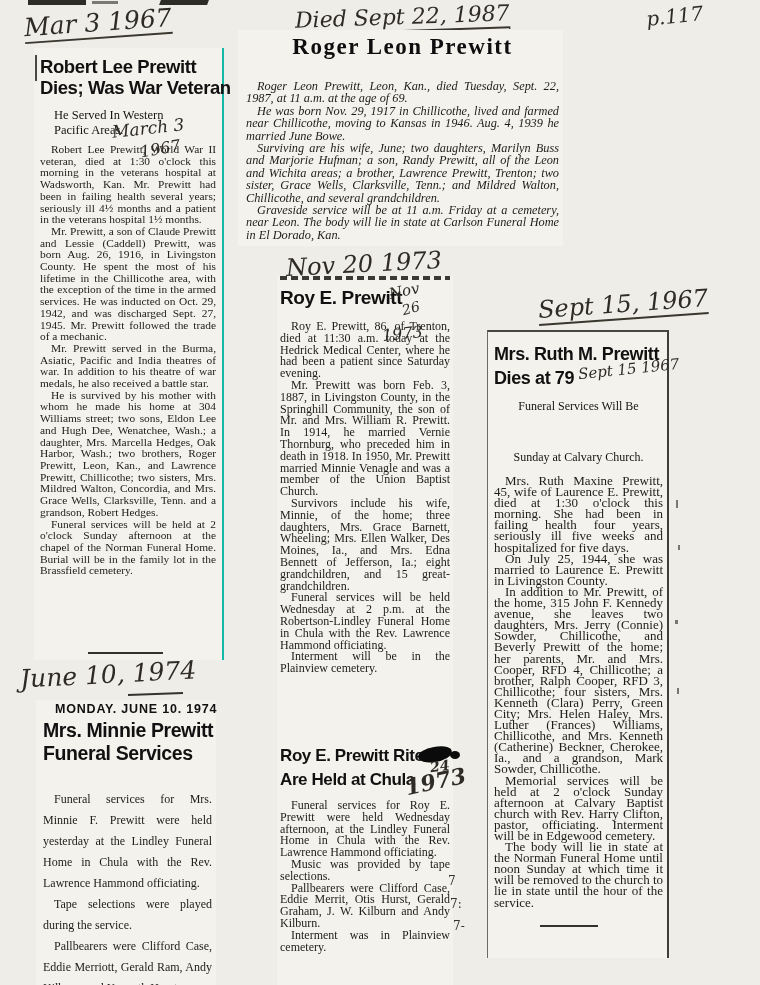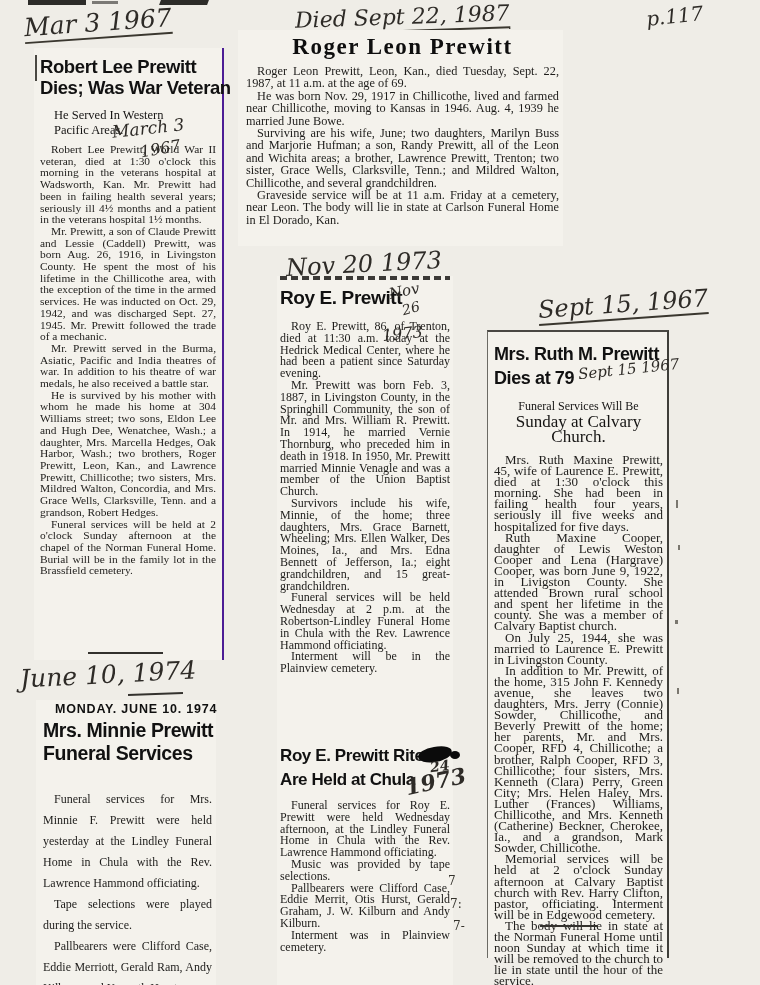--- a/index.html
+++ b/index.html
@@ -71,21 +71,21 @@
   <div class="artifact" style="left:28px;top:0;width:58px;height:5px;"></div>
   <div class="artifact" style="left:92px;top:1px;width:26px;height:3px;opacity:.6;"></div>
   <div class="artifact" style="left:160px;top:0;width:48px;height:5px;transform:skewX(-20deg);"></div>
 
   <div class="hw ul" style="left:24px;top:10px;font-size:25px;transform:rotate(-4deg);">Mar 3 1967</div>
 
   <div class="hw ul" style="left:295px;top:6px;font-size:22px;transform:rotate(-2deg);">Died Sept 22, 1987</div>
 
   <div class="hw" style="left:646px;top:6px;font-size:20px;transform:rotate(-6deg);">p.117</div>
 
-  <div class="clip" style="left:34px;top:48px;width:190px;height:612px;border-right:2px solid #4c1d95;padding:8px 6px 0 6px;box-sizing:border-box;">
+  <div class="clip" style="left:34px;top:48px;width:190px;height:612px;border-right:2px solid #14b8a6;padding:8px 6px 0 6px;box-sizing:border-box;">
     <div class="head-sans" style="font-size:18.5px;">Robert Lee Prewitt</div>
     <div class="head-sans" style="font-size:18.5px;">Dies; Was War Veteran</div>
     <div style="margin-top:10px;padding-left:14px;">
       <div class="subhead">He Served In Western</div>
       <div class="subhead">Pacific Areas.</div>
     </div>
     <div class="bodytext" style="margin-top:6px;font-size:11.4px;line-height:11.7px;">
         <p class="para">Robert Lee Prewitt, World War II veteran, died at 1:30 o'clock this morning in the veterans hospital at Wadsworth, Kan.  Mr. Prewitt had been in failing health several years; seriously ill 4½ months and a patient in the veterans hospital 1½ months.</p>
         <p class="para">Mr. Prewitt, a son of Claude Prewitt and Lessie (Caddell) Prewitt, was born Aug. 26, 1916, in Livingston County.  He spent the most of his lifetime in the Chillicothe area, with the exception of the time in the armed services.  He was inducted on Oct. 29, 1942, and was discharged Sept. 27, 1945.  Mr. Prewitt followed the trade of a mechanic.</p>
         <p class="para">Mr. Prewitt served in the Burma, Asiatic, Pacific and India theatres of war.  In addition to his theatre of war medals, he also received a battle star.</p>
@@ -93,21 +93,21 @@
         <p class="para">Funeral services will be held at 2 o'clock Sunday afternoon at the chapel of the Norman Funeral Home.  Burial will be in the family lot in the Brassfield cemetery.</p>
       </div>
   </div>
   <div class="vline" style="left:35px;top:55px;width:2px;height:26px;"></div>
   <div class="hw" style="left:112px;top:120px;font-size:17px;transform:rotate(-6deg);">March 3</div>
   <div class="hw" style="left:140px;top:141px;font-size:16px;transform:rotate(-10deg);">1967</div>
   <div class="rule" style="left:88px;top:652px;width:75px;height:2px;"></div>
 
   <div class="clip" style="left:238px;top:30px;width:325px;height:216px;padding:4px 4px 0 8px;box-sizing:border-box;">
     <div class="head-serif" style="font-size:23px;">Roger Leon Prewitt</div>
-    <div class="bodytext" style="margin-top:5px;font-size:12.3px;line-height:12.4px;">
+    <div class="bodytext" style="margin-top:20px;font-size:12.3px;line-height:12.4px;font-style:italic;">
         <p class="para">Roger Leon Prewitt, Leon, Kan., died Tuesday, Sept. 22, 1987, at 11 a.m. at the age of 69.</p>
         <p class="para">He was born Nov. 29, 1917 in Chillicothe, lived and farmed near Chillicothe, moving to Kansas in 1946. Aug. 4, 1939 he married June Bowe.</p>
         <p class="para">Surviving are his wife, June; two daughters, Marilyn Buss and Marjorie Hufman; a son, Randy Prewitt, all of the Leon and Wichita areas; a brother, Lawrence Prewitt, Trenton; two sister, Grace Wells, Clarksville, Tenn.; and Mildred Walton, Chillicothe, and several grandchildren.</p>
         <p class="para">Graveside service will be at 11 a.m. Friday at a cemetery, near Leon. The body will lie in state at Carlson Funeral Home in El Dorado, Kan.</p>
       </div>
   </div>
 
   <div class="hw" style="left:286px;top:252px;font-size:24px;transform:rotate(-3deg);">Nov 20 1973</div>
 
   <div class="clip" style="left:277px;top:276px;width:176px;height:466px;padding:0 3px 0 3px;box-sizing:border-box;">
@@ -144,25 +144,24 @@
   <div class="marginmark" style="left:450px;top:897px;">7:</div>
   <div class="marginmark" style="left:453px;top:919px;">7-</div>
 
   <div class="hw ul" style="left:538px;top:292px;font-size:24px;transform:rotate(-4deg);z-index:3;">Sept 15, 1967</div>
 
   <div class="clip" style="left:487px;top:330px;width:182px;height:628px;border-top:2px solid #4a4843;border-left:1px solid #6b6a64;border-right:2px solid #3f3e39;padding:12px 4px 0 6px;box-sizing:border-box;">
     <div class="head-sans" style="font-size:18px;">Mrs. Ruth M. Prewitt</div>
     <div class="head-sans" style="font-size:18px;margin-top:3px;">Dies at 79</div>
     <div style="margin-top:10px;text-align:center;">
       <div class="subhead" style="font-size:12px;">Funeral Services Will Be</div>
-      <div class="subhead" style="font-size:17px;">Sunday at Calvary Church.</div>
+      <div class="subhead" style="font-size:12px;margin-top:36px;">Sunday at Calvary Church.</div>
     </div>
     <div class="bodytext" style="margin-top:10px;font-size:13px;line-height:11.1px;">
         <p class="para">Mrs. Ruth Maxine Prewitt, 45, wife of Laurence E. Prewitt, died at 1:30 o'clock this morning.  She had been in failing health four years, seriously ill five weeks and hospitalized for five days.</p>
-        <p class="para">Ruth Maxine Cooper, daughter of Lewis Weston Cooper and Lena (Hargrave) Cooper, was born June 9, 1922, in Livigston County.  She attended Brown rural school and spent her lifetime in the county. She was a member of Calvary Baptist church.</p>
         <p class="para">On July 25, 1944, she was married to Laurence E. Prewitt in Livingston County.</p>
         <p class="para">In addition to Mr. Prewitt, of the home, 315 John F. Kennedy avenue, she leaves two daughters, Mrs. Jerry (Connie) Sowder, Chillicothe, and Beverly Prewitt of the home; her parents, Mr. and Mrs. Cooper, RFD 4, Chillicothe; a brother, Ralph Cooper, RFD 3, Chillicothe; four sisters, Mrs. Kenneth (Clara) Perry, Green City; Mrs. Helen Haley, Mrs. Luther (Frances) Williams, Chillicothe, and Mrs. Kenneth (Catherine) Beckner, Cherokee, Ia., and a grandson, Mark Sowder, Chillicothe.</p>
         <p class="para">Memorial services will be held at 2 o'clock Sunday afternoon at Calvary Baptist church with Rev. Harry Clifton, pastor, officiating. Interment will be in Edgewood cemetery.</p>
         <p class="para">The body will lie in state at the Norman Funeral Home until noon Sunday at which time it will be removed to the church to lie in state until the hour of the service.</p>
       </div>
   </div>
   <div class="hw" style="left:578px;top:362px;font-size:15px;transform:rotate(-6deg);">Sept 15 1967</div>
   <div class="rule" style="left:540px;top:925px;width:58px;height:2px;"></div>
 
   <div class="tick" style="left:676px;top:500px;width:2px;height:8px;"></div>

